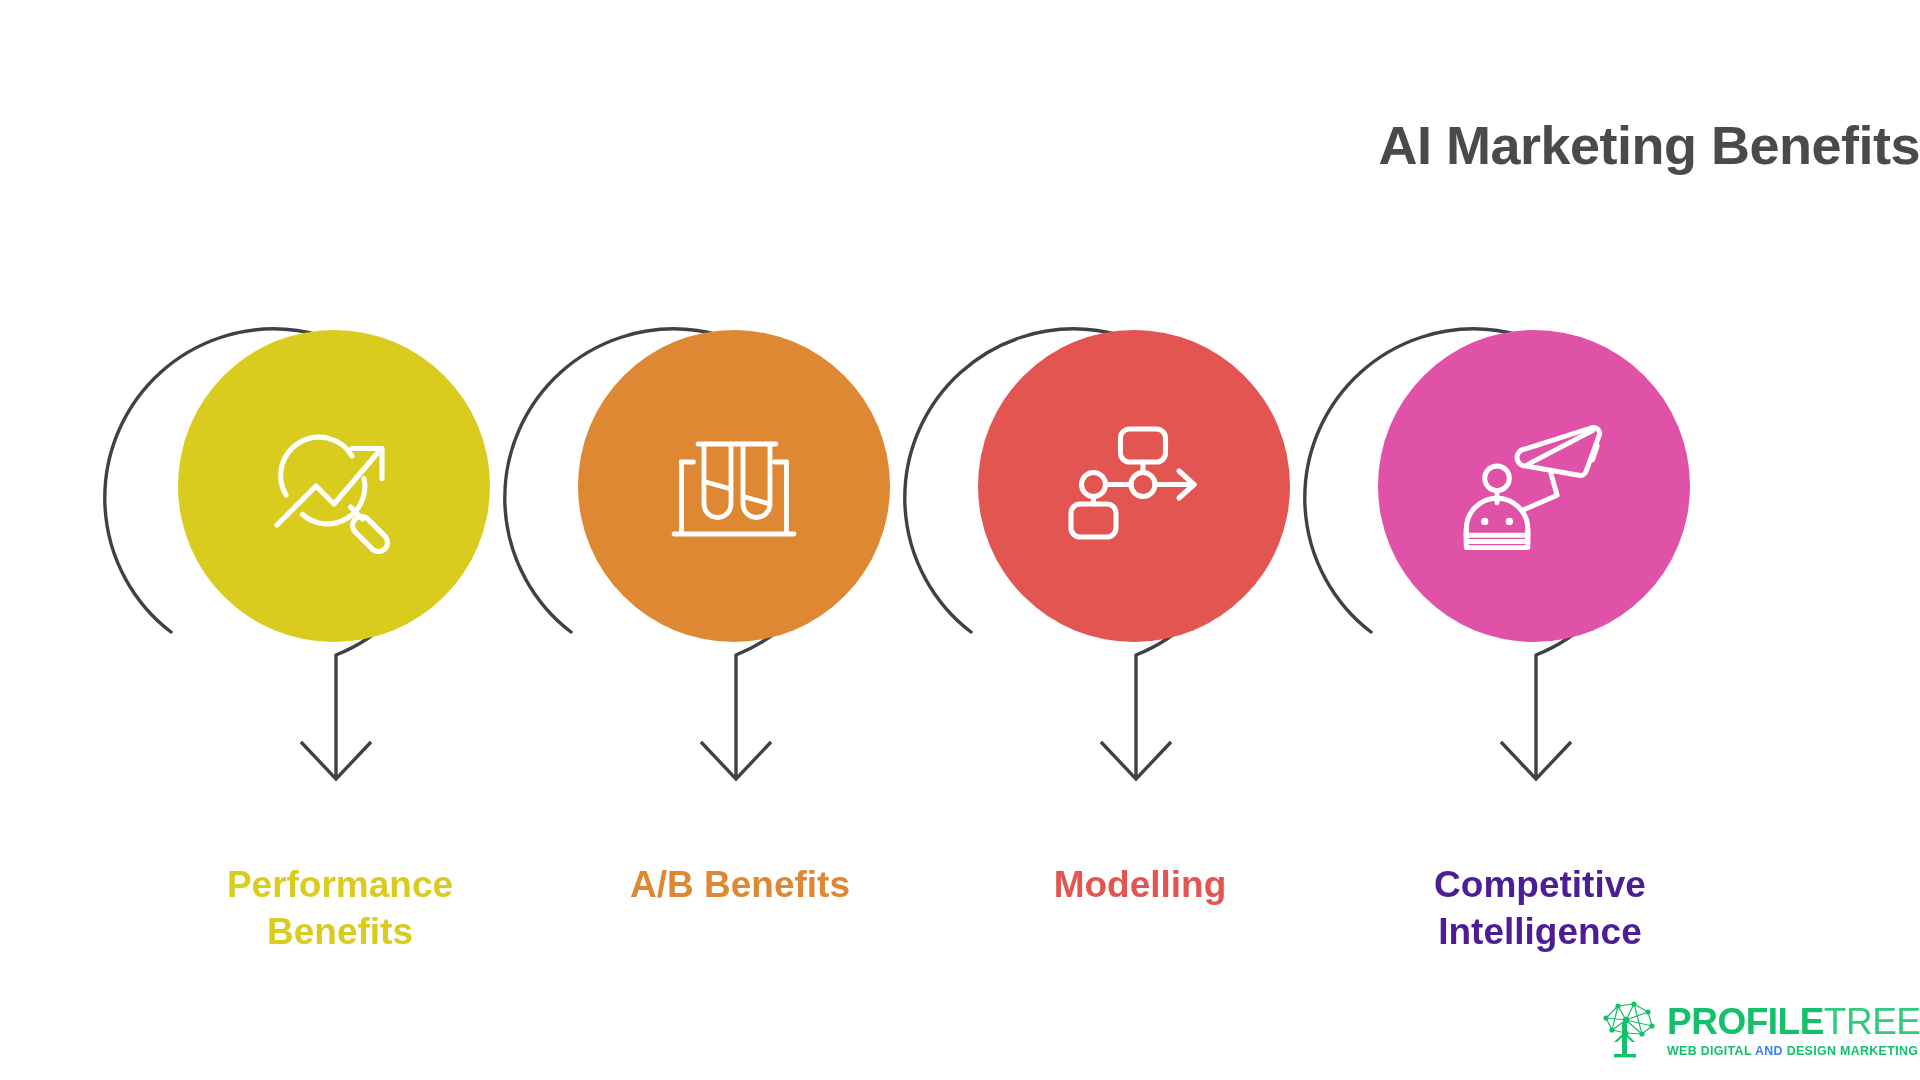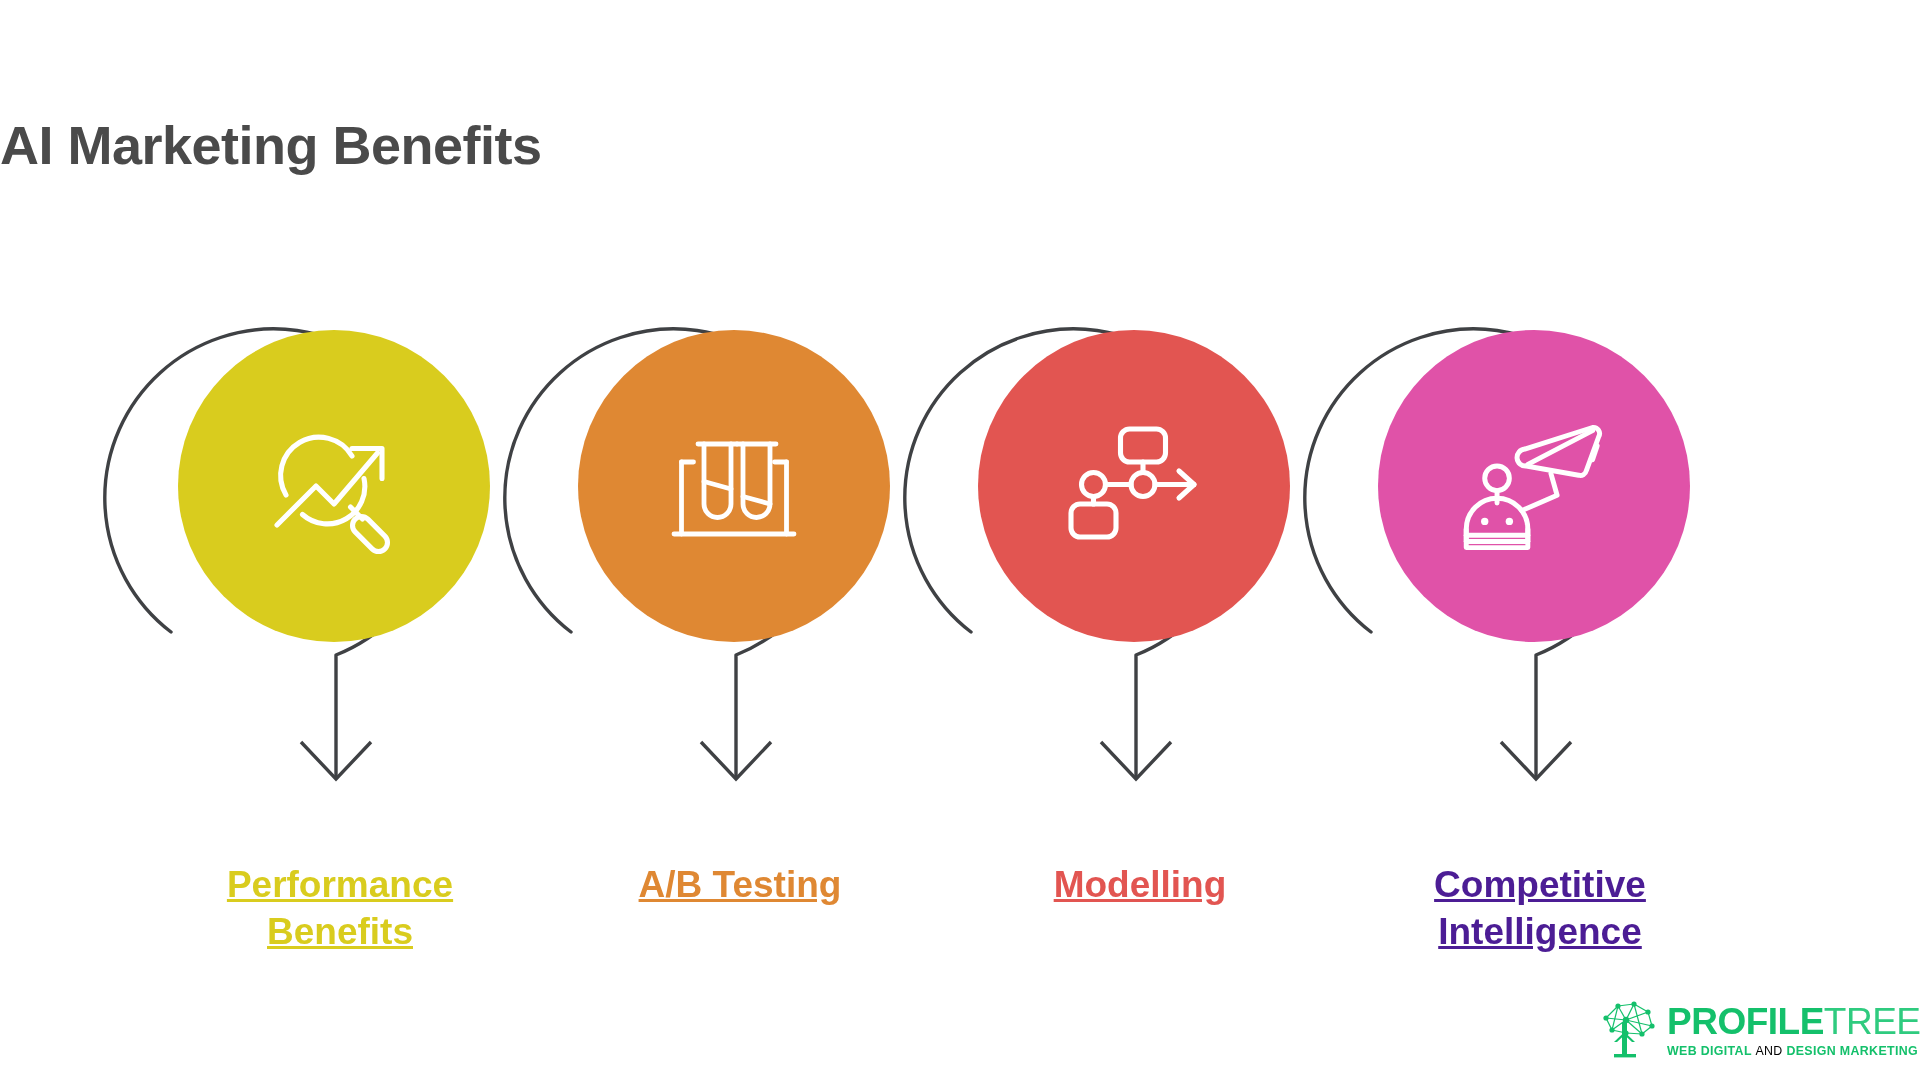--- a/index.html
+++ b/index.html
@@ -15,21 +15,21 @@
     font-family: "Liberation Sans", sans-serif;
     -webkit-font-smoothing: antialiased;
   }
 
   
   #page-title {
     position: absolute;
     top: 118px;
     left: 0;
     width: 1920px;
-    text-align: left;
+    text-align: right;
     font-size: 54px;
     font-weight: bold;
     color: #4a4a4a;
     letter-spacing: -0.5px;
     line-height: 1;
   }
 
   
   #cards {
     position: absolute;
@@ -89,21 +89,20 @@
   }
   .label-cell {
     flex: 0 0 400px;
     width: 400px;
     text-align: center;
     font-size: 37px;
     font-weight: bold;
     line-height: 1.27;
     padding: 0 24px;
     box-sizing: border-box;
-    text-decoration: underline;
   }
 
   
   #logo {
     position: absolute;
     left: 1598px;
     top: 1000px;
     display: flex;
     align-items: center;
   }
@@ -118,21 +117,21 @@
   #logo-word-profile { font-weight: bold; color: #14C06B; }
   #logo-word-tree { font-weight: normal; color: #2FCB7F; }
   #logo-tagline {
     font-size: 12.4px;
     font-weight: bold;
     color: #14C06B;
     letter-spacing: 0.35px;
     margin-top: 4px;
     white-space: nowrap;
   }
-  #logo-tagline .soft { color: #000000; font-weight: normal; }
+  #logo-tagline .soft { color: #3b82f6; font-weight: bold; }
 </style>
 </head>
 <body>
 
 <div id="page-title">AI Marketing Benefits</div>
 
 <div id="cards">
 
   <div class="card">
     <svg class="ring-svg" viewBox="0 0 400 560">
@@ -252,21 +251,21 @@
   </div>
 
 </div>
 
 <div id="labels">
   <div class="label-cell" style="color:#D9CC1E">
     <div>Performance</div>
     <div>Benefits</div>
   </div>
   <div class="label-cell" style="color:#DF8833">
-    <div>A/B Testing</div>
+    <div>A/B Benefits</div>
     <div></div>
   </div>
   <div class="label-cell" style="color:#E25551">
     <div>Modelling</div>
   </div>
   <div class="label-cell" style="color:#4c1d95">
     <div>Competitive</div>
     <div>Intelligence</div>
   </div>
 </div>

